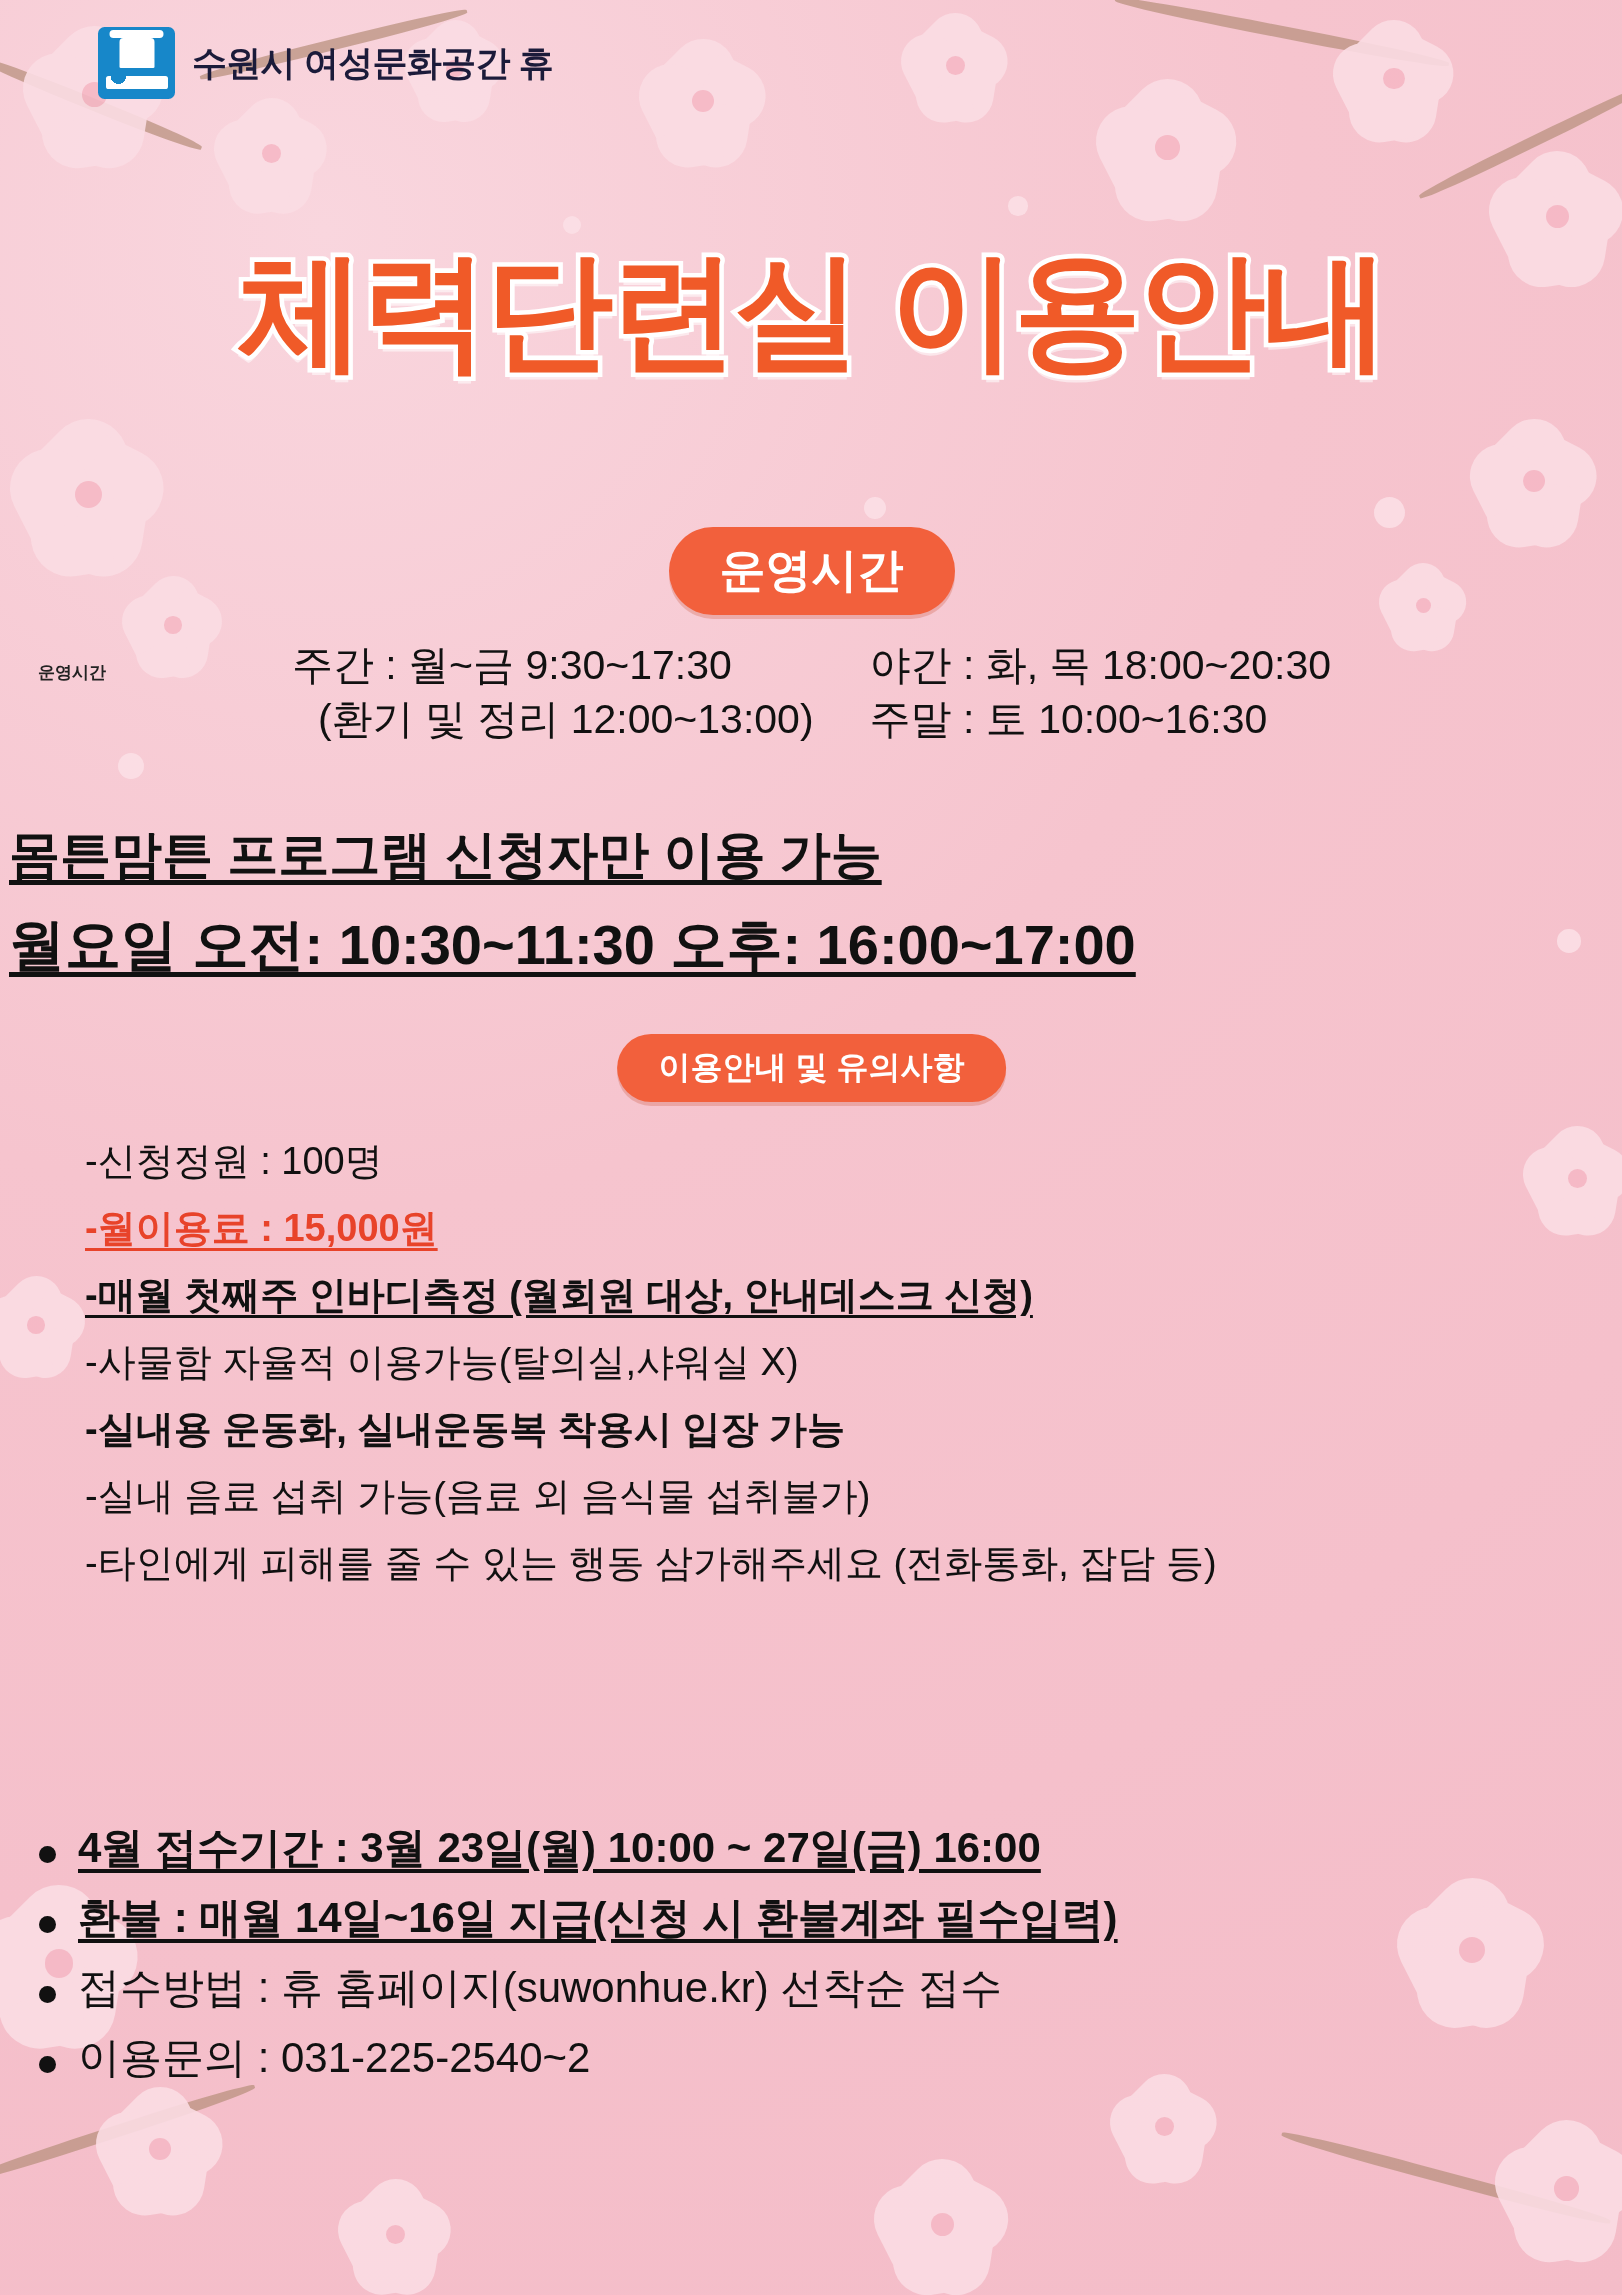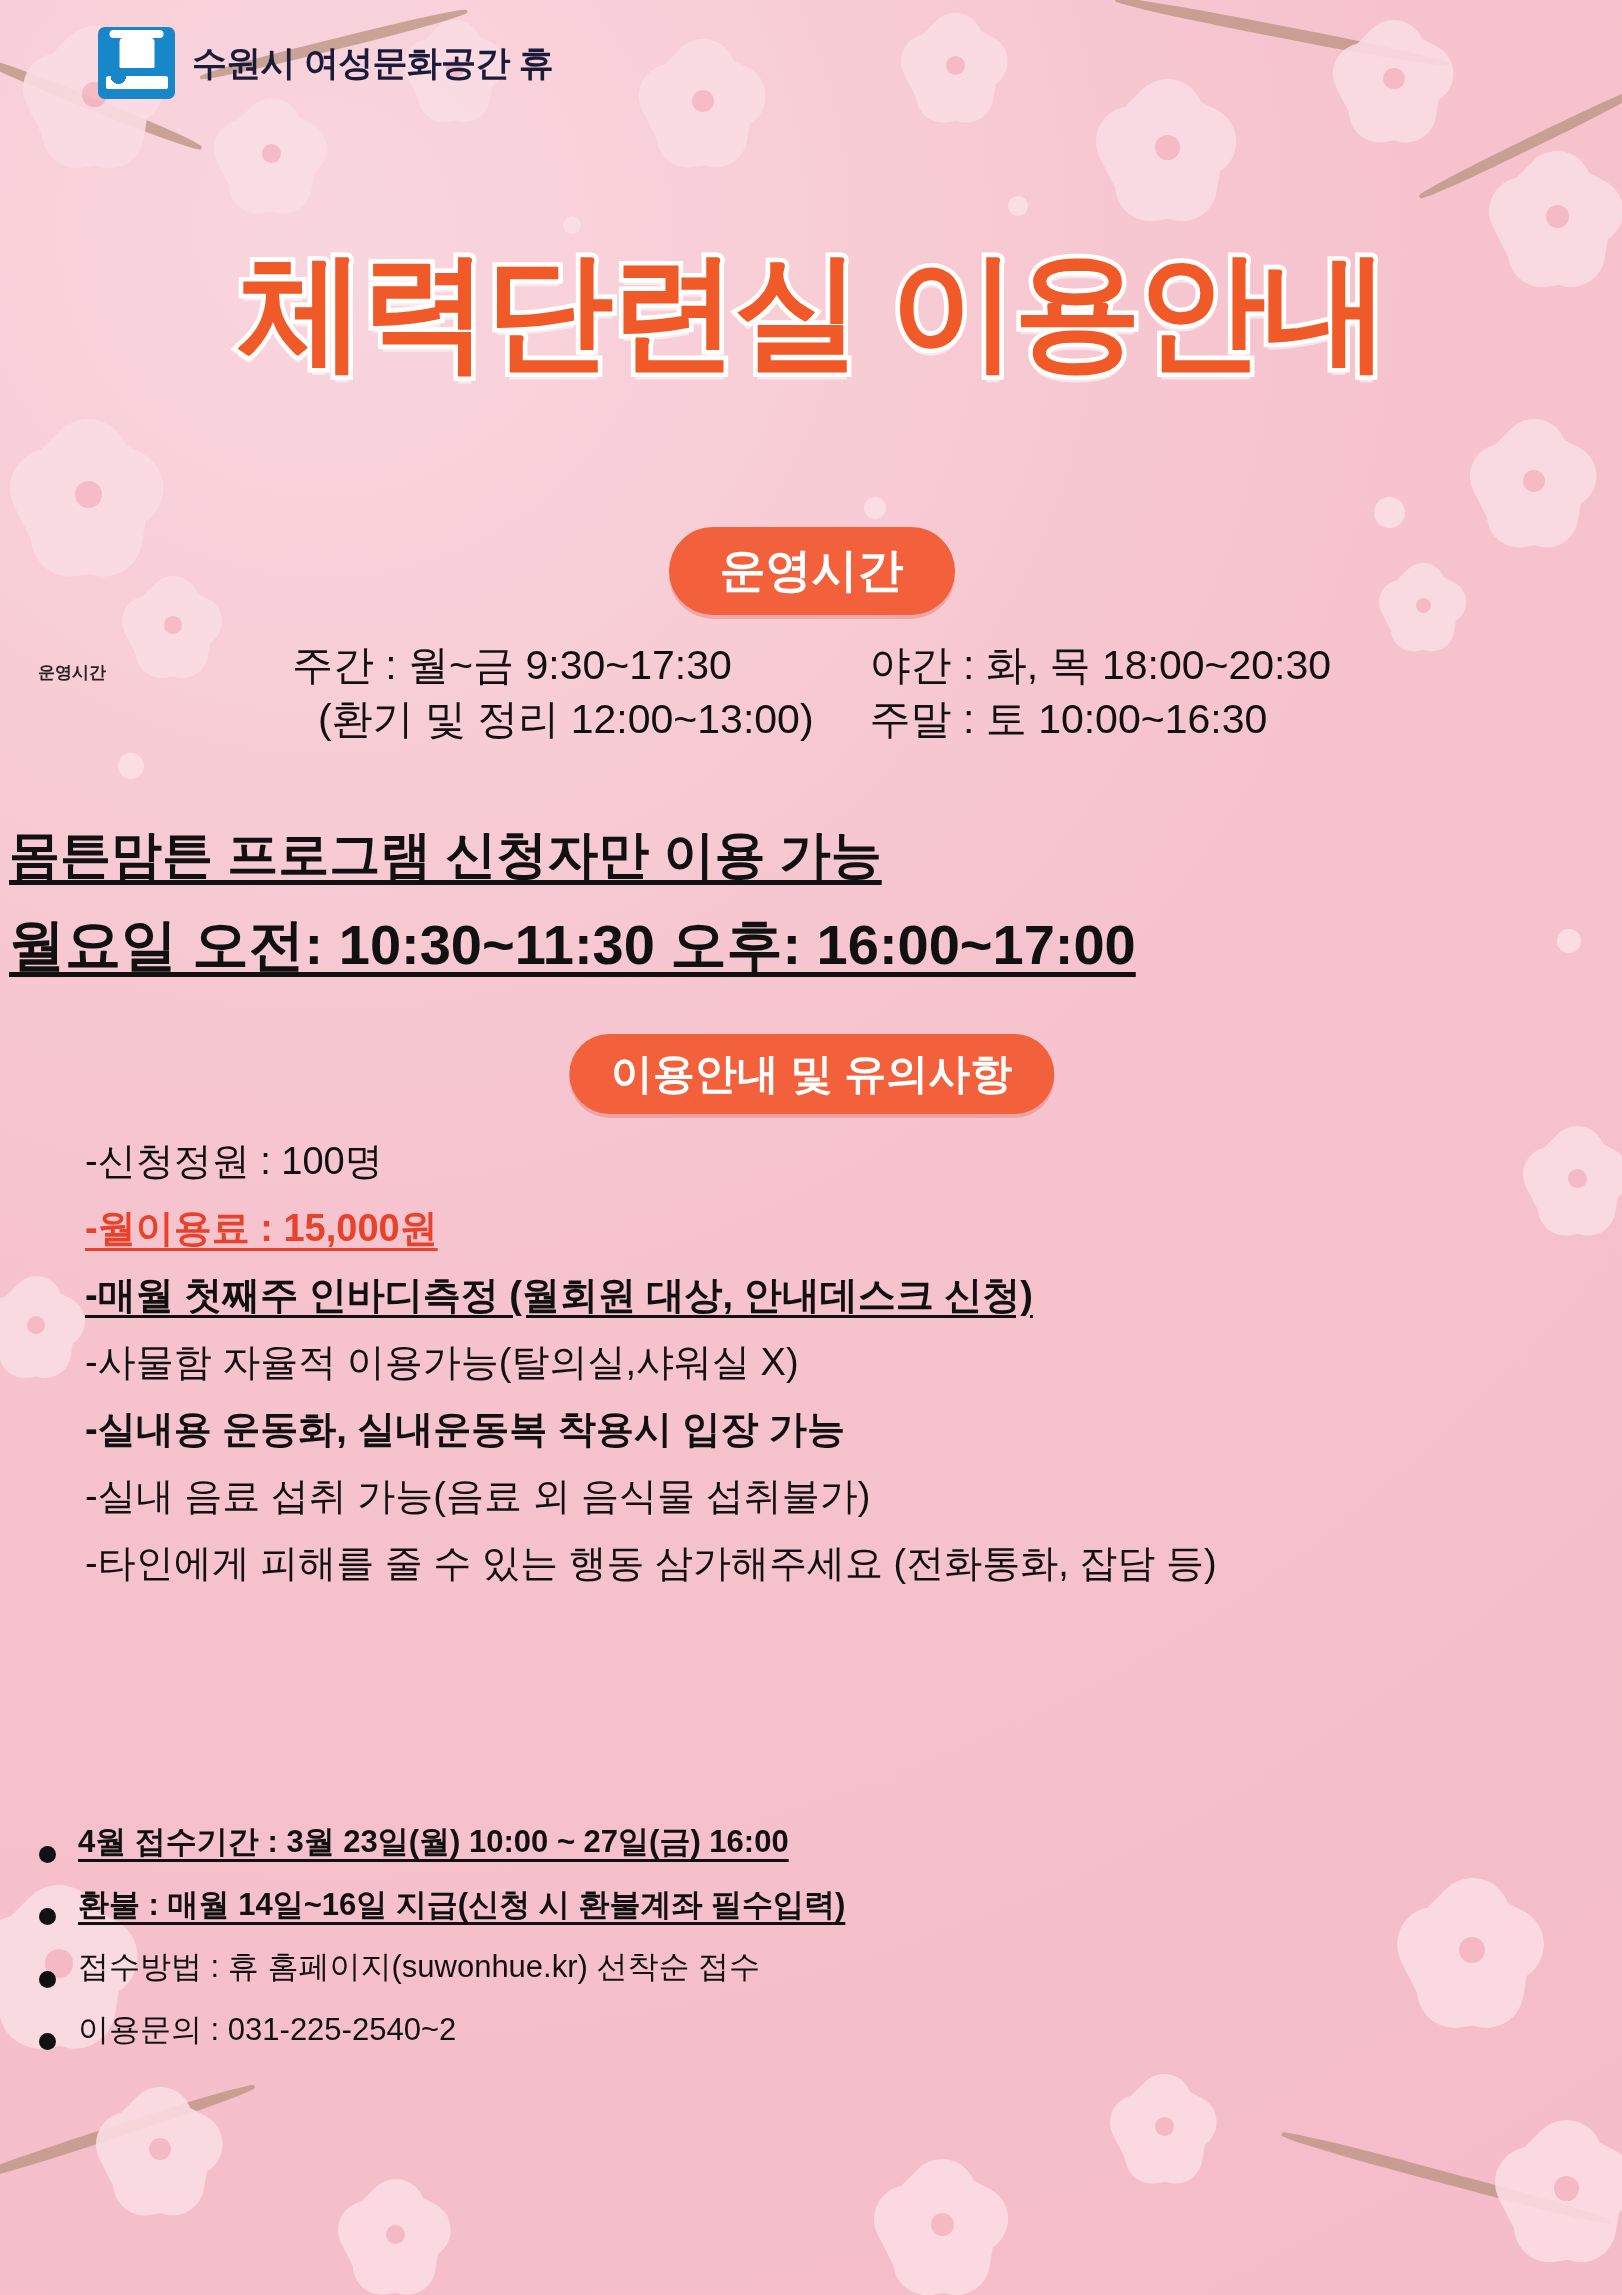--- a/index.html
+++ b/index.html
@@ -159,21 +159,21 @@
     left: 50%;
     transform: translateX(-50%);
     padding: 13px 51px;
     font-size: 46px;
   }
   #pill-notice {
     top: 1034px;
     left: 50%;
     transform: translateX(-50%);
     padding: 11.8px 42px;
-    font-size: 42px;
+    font-size: 32px;
   }
 
   
   #side-label {
     position: absolute;
     top: 661px;
     left: 38px;
     font-size: 17px;
     font-weight: bold;
     color: #222;
@@ -260,21 +260,21 @@
   }
   #bullet-list .dot {
     width: 17px;
     height: 17px;
     border-radius: 50%;
     background: #111;
     margin-top: 19.6px;
     flex: 0 0 auto;
   }
   #bullet-list .txt {
-    font-size: 31px;
+    font-size: 42px;
     line-height: 1.05;
     white-space: nowrap;
   }
   #bullet-list .txt.strong {
     font-weight: bold;
     text-decoration: underline;
     text-underline-offset: 6.5px;
   }
 </style>
 </head>

